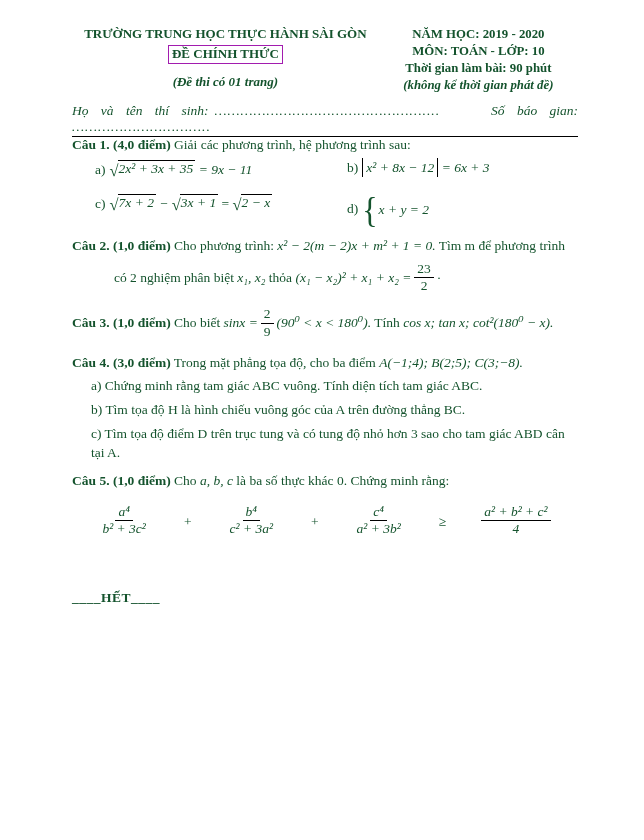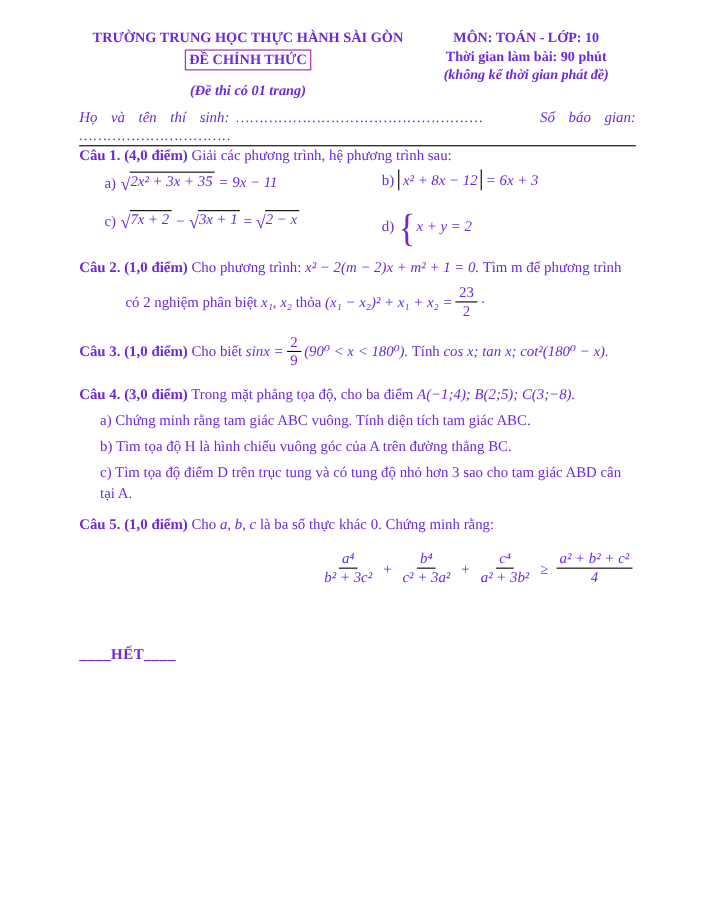--- a/index.html
+++ b/index.html
@@ -3,21 +3,21 @@
 <meta charset="utf-8">
 <style>
   * { margin: 0; padding: 0; box-sizing: border-box; }
   html, body { background: #ffffff; }
   .page {
     position: relative;
     width: 644px;
     height: 840px;
     margin: 0 auto;
     background: #ffffff;
-    color: #6d28d9;
+    color: #14532d;
     font-family: "Liberation Serif", "DejaVu Serif", serif;
     font-size: 13.5px;
     padding: 26px 66px 0 72px;
     overflow: hidden;
   }
   .m { font-style: italic; }
 
   
   .header { display: flex; justify-content: space-between; align-items: flex-start; }
   .h-left { width: 308px; text-align: center; }
@@ -66,39 +66,40 @@
   }
   .frac .num { border-bottom: 1.2px solid #000; padding: 0 3px; }
   .frac .den { padding: 0 3px; }
 
   .q2-wrap, .q3-wrap, .q4-wrap, .q5-wrap { margin-bottom: 12px; }
   .q2-line2 { padding-left: 42px; margin: 8px 0 10px; }
   .q3-line { margin-bottom: 14px; }
   .q4-item { padding-left: 19px; margin-bottom: 8px; }
   .q4-cont { padding-left: 19px; margin-top: -5px; margin-bottom: 8px; }
 
-  .formula { display: flex; justify-content: flex-end; align-items: center; margin: 16px 0 0; }
+  .formula { display: flex; justify-content: center; align-items: center; margin: 16px 0 0; gap: 28px; }
   .formula .op { margin: 0 4px; font-style: normal; }
 
   .het { text-align: left; font-weight: bold; margin-top: 52px; letter-spacing: 0.5px; }
 </style>
 </head>
 <body>
 
 <div class="page">
 
   <div class="header">
     <div class="h-left">
       <div class="school">TRƯỜNG TRUNG HỌC THỰC HÀNH SÀI GÒN</div>
       <div>
         <span class="stamp-box">ĐỀ CHÍNH THỨC</span>
       </div>
       <div class="page-note">(Đề thi có 01 trang)</div>
     </div>
     <div class="h-right">
+      <div>NĂM HỌC: 2019 - 2020</div>
       <div>MÔN: TOÁN - LỚP: 10</div>
       <div>Thời gian làm bài: 90 phút</div>
       <div class="time-note">(không kể thời gian phát đề)</div>
     </div>
   </div>
 
   <div class="student-line">
     <span>Họ và tên thí sinh:</span>
     <span class="dots">…………………………………………....</span>
     <span>Số báo gian:</span>

